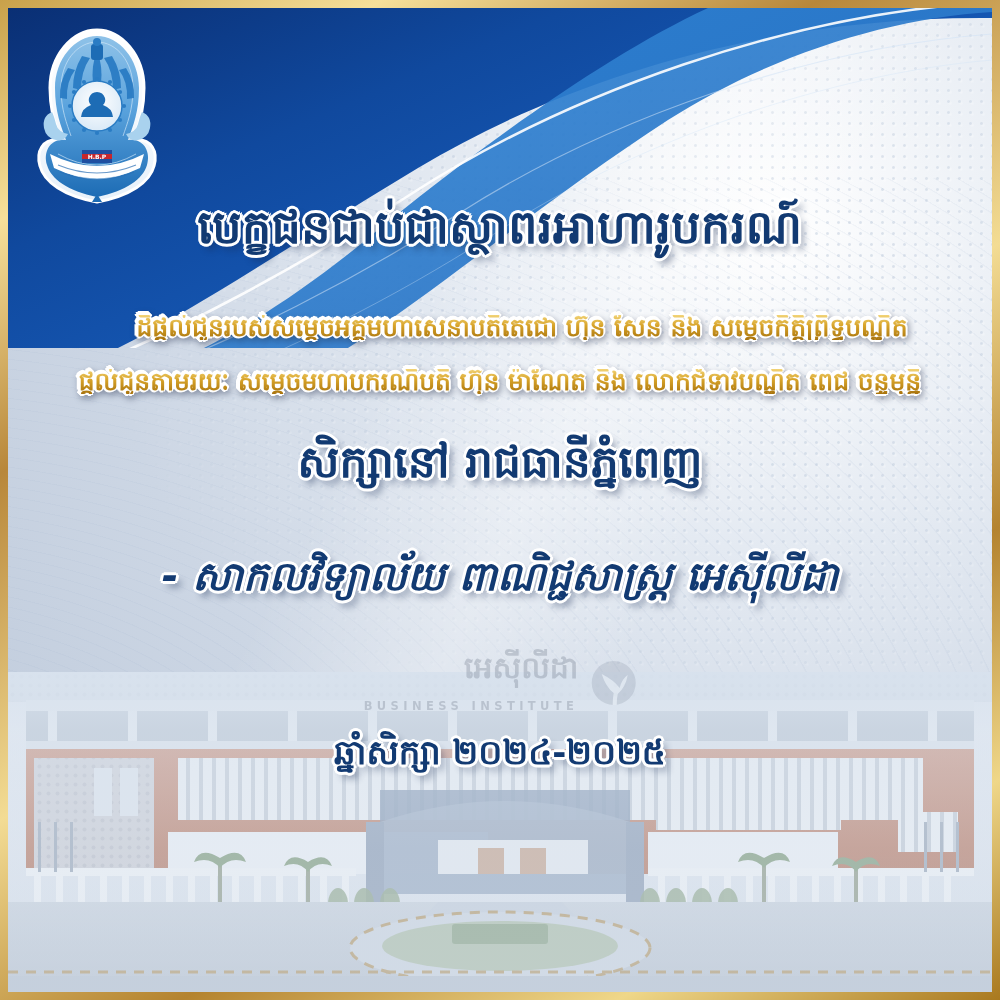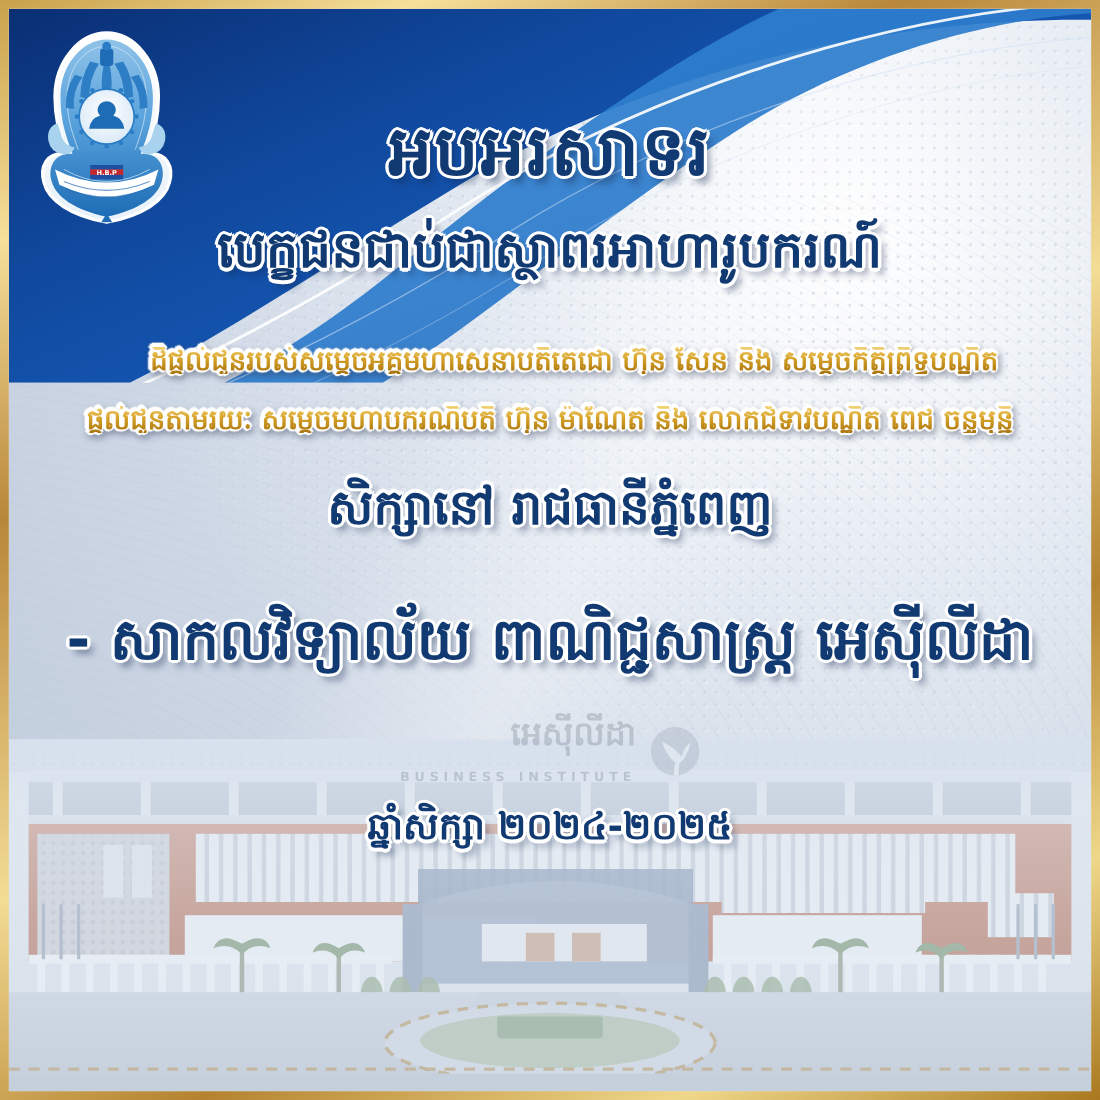--- a/index.html
+++ b/index.html
@@ -114,21 +114,22 @@
   #line-donor2 {
     position:absolute; left:0; right:0; top:361px;
     font-size:25px;
   }
   #line-location {
     position:absolute; left:0; right:0; top:432px;
     font-size:44px;
   }
   #line-school {
     position:absolute; left:0; right:0; top:548px;
-    font-size:52px;
+    font-size:40px;
+    font-style:italic;
   }
   #line-year {
     position:absolute; left:0; right:0; top:727px;
     font-size:34px;
   }
 
   
   .watermark {
     position:absolute; left:50%; top:645px;
     transform:translateX(-50%);
@@ -446,21 +447,20 @@
       </div>
       <div class="wm-bird">
         <svg viewBox="0 0 46 46">
           <circle cx="23" cy="23" r="22" fill="#5e6a7d" opacity=".55"></circle>
           <path d="M11 14 q12 6 18 14 q2 -9 8 -13 q-2 12 -10 19 q-1 5 -1 11 h-4 q0 -7 1 -12 q-8 -6 -12 -19z" fill="#eef2f6"></path>
         </svg>
       </div>
     </div>
 
     <div class="text-stack">
-      <div class="kline navy" id="line-congrats">អបអរសាទរ</div>
       <div class="kline navy" id="line-subject">បេក្ខជនជាប់ជាស្ថាពរអាហារូបករណ៍</div>
       <div class="kline gold" id="line-donor1">ដឹផ្តល់ជូនរបស់សម្តេចអគ្គមហាសេនាបតីតេជោ ហ៊ុន សែន និង សម្តេចកិត្តិព្រឹទ្ធបណ្ឌិត</div>
       <div class="kline gold" id="line-donor2">ផ្តល់ជូនតាមរយៈ សម្តេចមហាបករណិបតី ហ៊ុន ម៉ាណែត និង លោកជំទាវបណ្ឌិត ពេជ ចន្ទមុន្នី</div>
       <div class="kline navy" id="line-location">សិក្សានៅ  រាជធានីភ្នំពេញ</div>
       <div class="kline navy" id="line-school">- សាកលវិទ្យាល័យ ពាណិជ្ជសាស្ត្រ អេស៊ីលីដា</div>
       <div class="kline navy" id="line-year">ឆ្នាំសិក្សា ២០២៤-២០២៥</div>
     </div>
 
   </div>
 </div>

